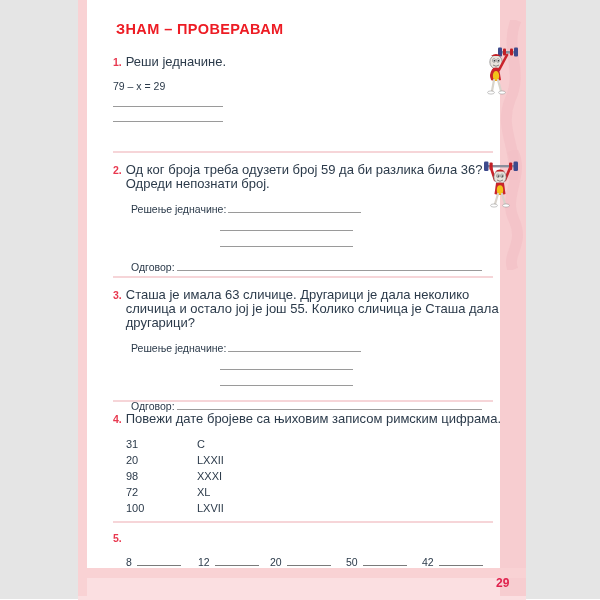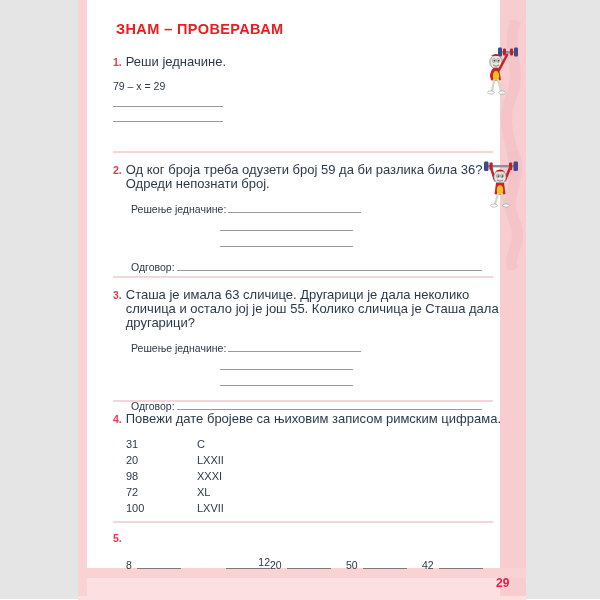--- a/index.html
+++ b/index.html
@@ -289,21 +289,21 @@
 
   <div class="task" style="top:531px;">
     <div class="task-head">
       <span class="task-num">5.</span>
     </div>
     <div style="margin-top:11px; margin-left:13px; display:flex; gap:0;">
       <span class="num-blank" style="width:72px;">
         <span>8</span>
         <span class="rule"></span>
       </span>
-      <span class="num-blank" style="width:72px;flex-direction:column;">
+      <span class="num-blank" style="width:72px;">
         <span>12</span>
         <span class="rule"></span>
       </span>
       <span class="num-blank" style="width:76px;">
         <span>20</span>
         <span class="rule"></span>
       </span>
       <span class="num-blank" style="width:76px;">
         <span>50</span>
         <span class="rule"></span>

